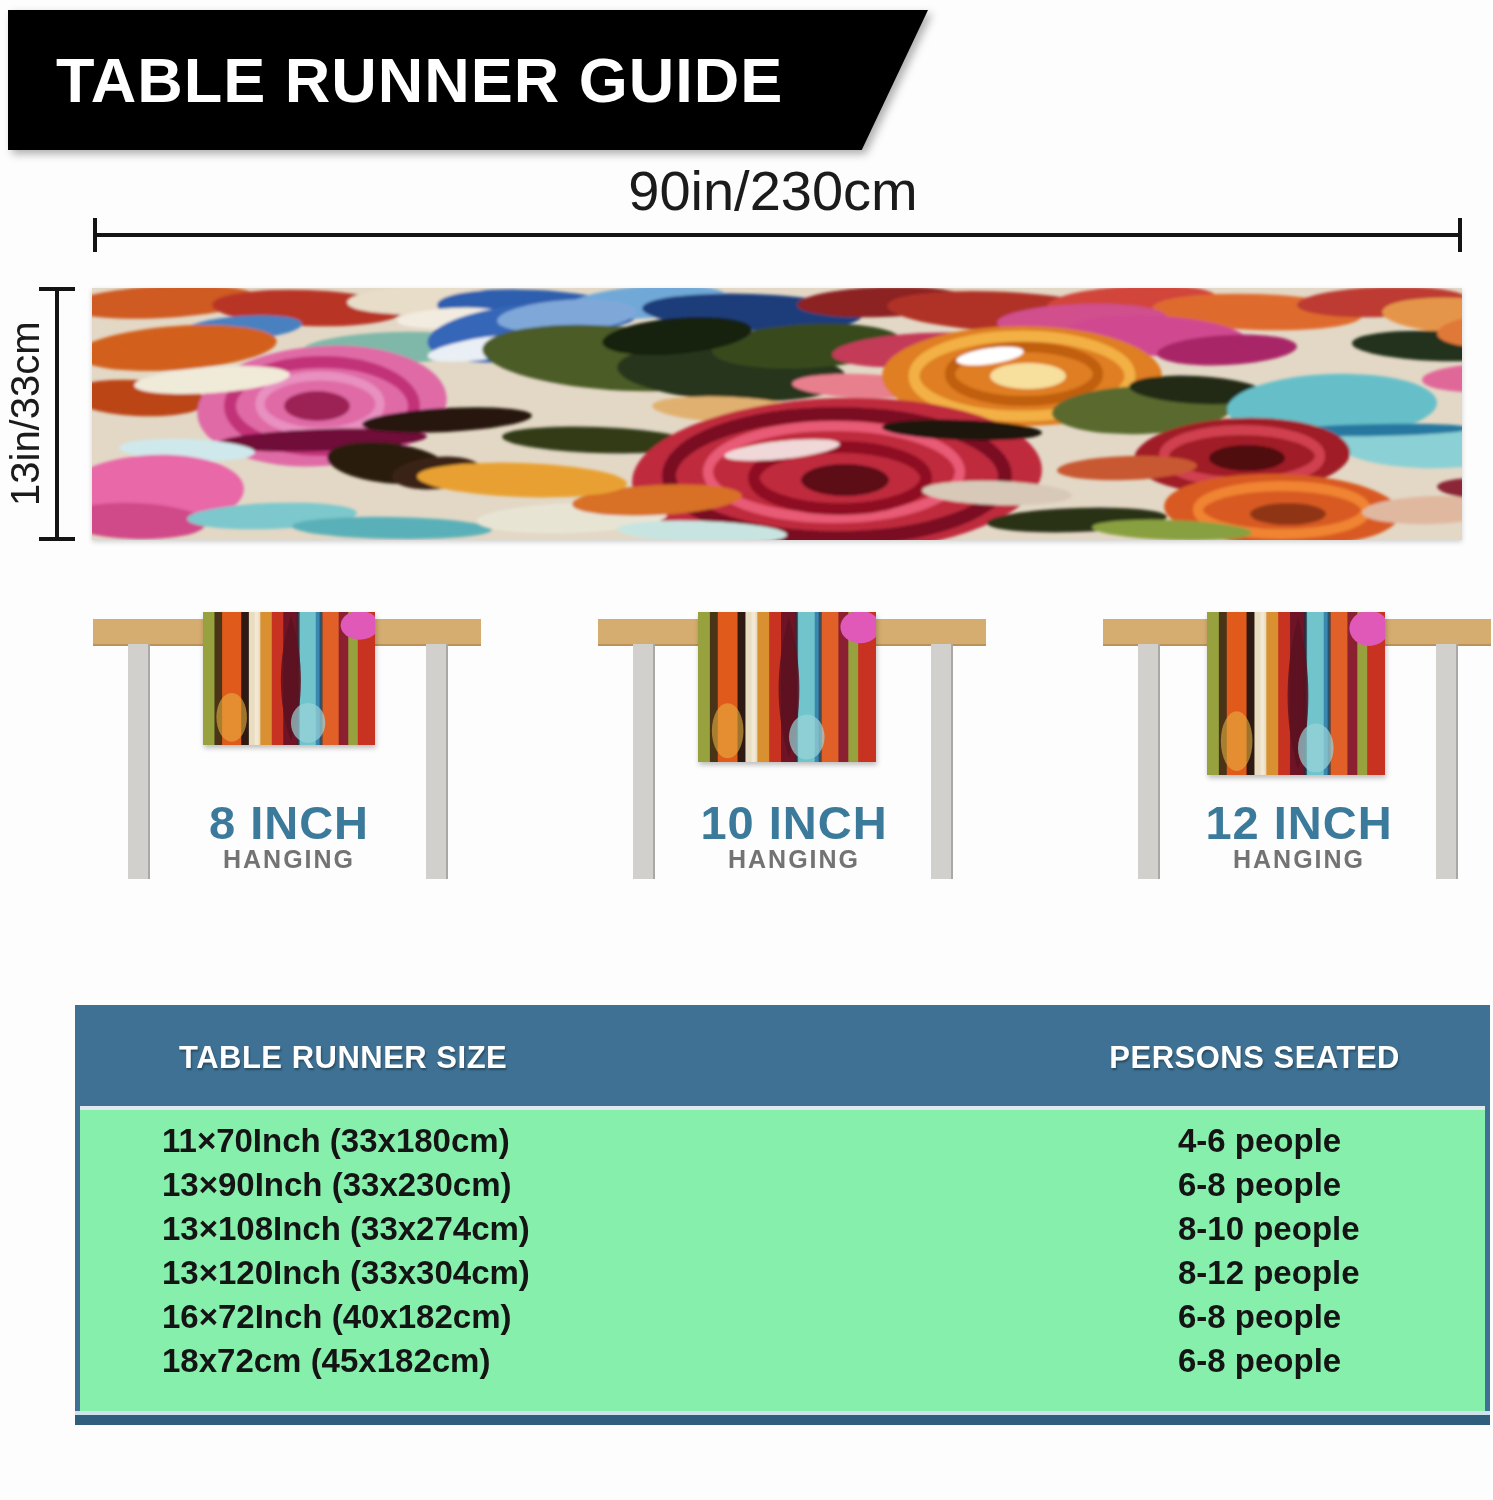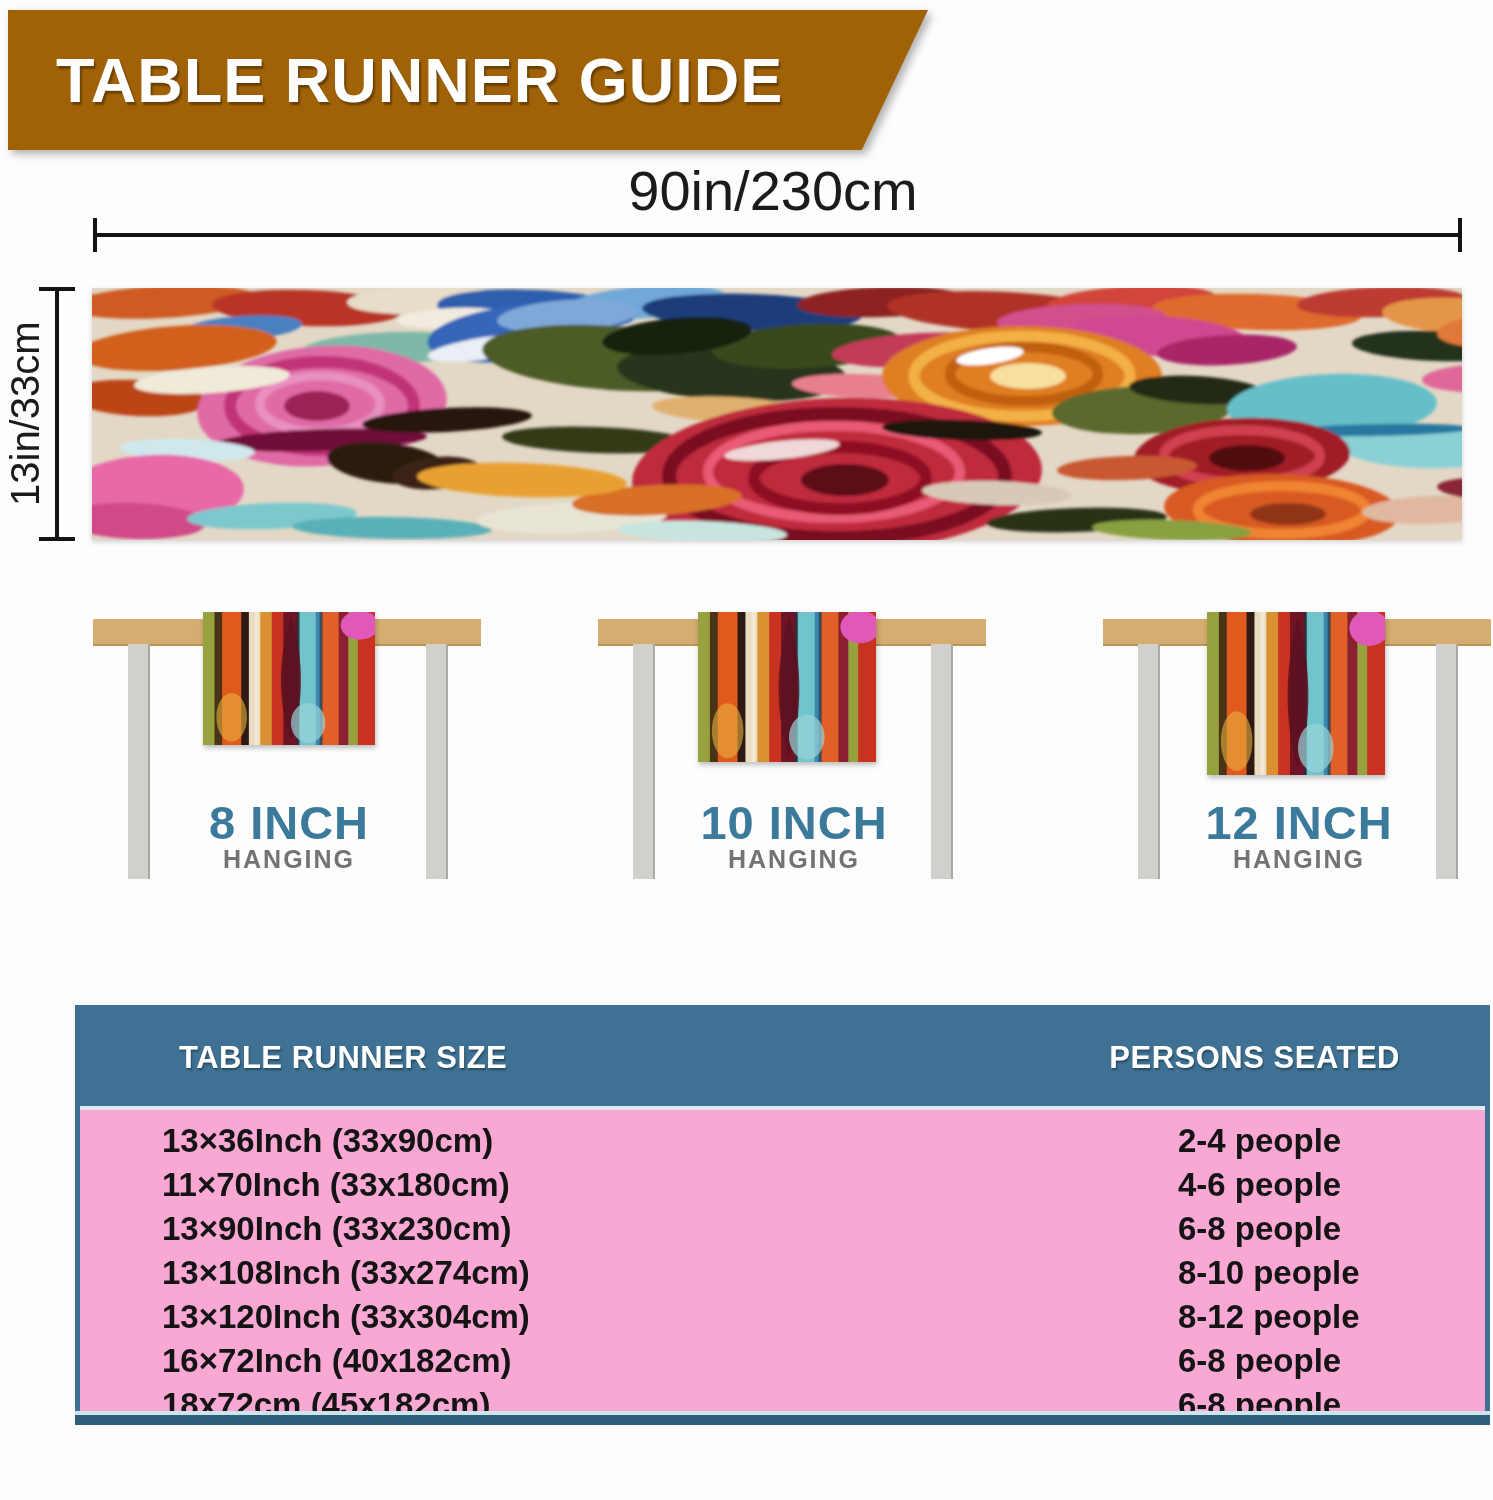--- a/index.html
+++ b/index.html
@@ -3,21 +3,21 @@
 <meta charset="utf-8">
 <style>
   html,body{margin:0;padding:0;background:#ffffff;}
   #canvas{
     position:relative;width:1493px;height:1500px;background:#fdfdfd;overflow:hidden;
     font-family:"Liberation Sans",sans-serif;color:#1a1a1a;
   }
   
   .banner-wrap{position:absolute;left:8px;top:10px;filter:drop-shadow(4px 4px 4px rgba(80,80,80,.45));}
   .banner{
-    width:920px;height:140px;background:#a16207;
+    width:920px;height:140px;background:#000000;
     clip-path:polygon(0 0,100% 0,92.8% 100%,0 100%);
     display:flex;align-items:center;
   }
   .banner-title{
     padding-left:48px;font-size:63px;font-weight:bold;letter-spacing:1px;color:#ffffff;
     text-shadow:2px 3px 2px rgba(0,0,0,.35);white-space:nowrap;
   }
   
   .dim-width-label{position:absolute;left:573px;top:158px;width:400px;text-align:center;font-size:56px;color:#1b1b1b;}
   .h-dim-line{position:absolute;left:95px;top:233px;width:1366px;height:4px;background:#141414;}
@@ -44,21 +44,21 @@
   .fig-runner{position:absolute;top:0;box-shadow:1px 3px 5px rgba(0,0,0,.25);}
   .fig1 .fig-runner{left:110px;width:172px;height:133px;}
   .fig2 .fig-runner{left:100px;width:178px;height:150px;}
   .fig3 .fig-runner{left:104px;width:178px;height:163px;}
   .fig-runner svg{display:block;width:100%;height:100%;}
   .inch-label{position:absolute;top:183px;left:0;width:100%;text-align:center;font-size:47px;font-weight:bold;color:#3c7a9b;letter-spacing:1px;}
   .hanging-label{position:absolute;top:233px;left:0;width:100%;text-align:center;font-size:25px;font-weight:700;color:#737373;letter-spacing:2px;}
   
   .size-table{
     position:absolute;left:75px;top:1005px;width:1415px;height:420px;box-sizing:border-box;
-    border:5px solid #3e7193;border-bottom:none;background:#f9a8d4;
+    border:5px solid #3e7193;border-bottom:none;background:#86efac;
   }
   .size-table-header{
     height:96px;background:#3e7193;display:flex;align-items:center;justify-content:space-between;
     padding:0 85px 0 99px;border-bottom:4px solid #dfe9ee;
   }
   .size-table-header .col-h{
     font-size:31px;font-weight:bold;color:#ffffff;letter-spacing:.5px;
     text-shadow:1px 2px 2px rgba(0,0,0,.35);white-space:nowrap;
   }
   .size-table-body{padding-top:9px;}
@@ -253,24 +253,20 @@
     <div class="hanging-label">HANGING</div>
   </div>
 
   <div class="size-table">
     <div class="size-table-header">
       <span class="col-h">TABLE RUNNER SIZE</span>
       <span class="col-h">PERSONS SEATED</span>
     </div>
     <div class="size-table-body">
       <div class="s-row">
-        <span class="size-cell">13×36Inch (33x90cm)</span>
-        <span class="persons-cell">2-4 people</span>
-      </div>
-      <div class="s-row">
         <span class="size-cell">11×70Inch  (33x180cm)</span>
         <span class="persons-cell">4-6 people</span>
       </div>
       <div class="s-row">
         <span class="size-cell">13×90Inch  (33x230cm)</span>
         <span class="persons-cell">6-8 people</span>
       </div>
       <div class="s-row">
         <span class="size-cell">13×108Inch  (33x274cm)</span>
         <span class="persons-cell">8-10 people</span>

